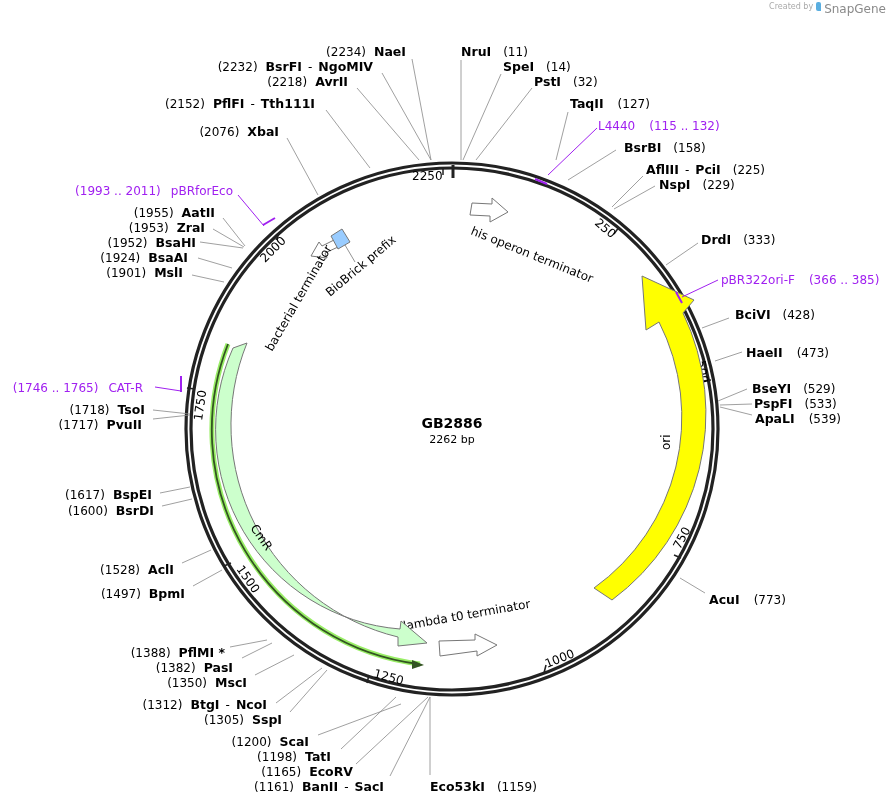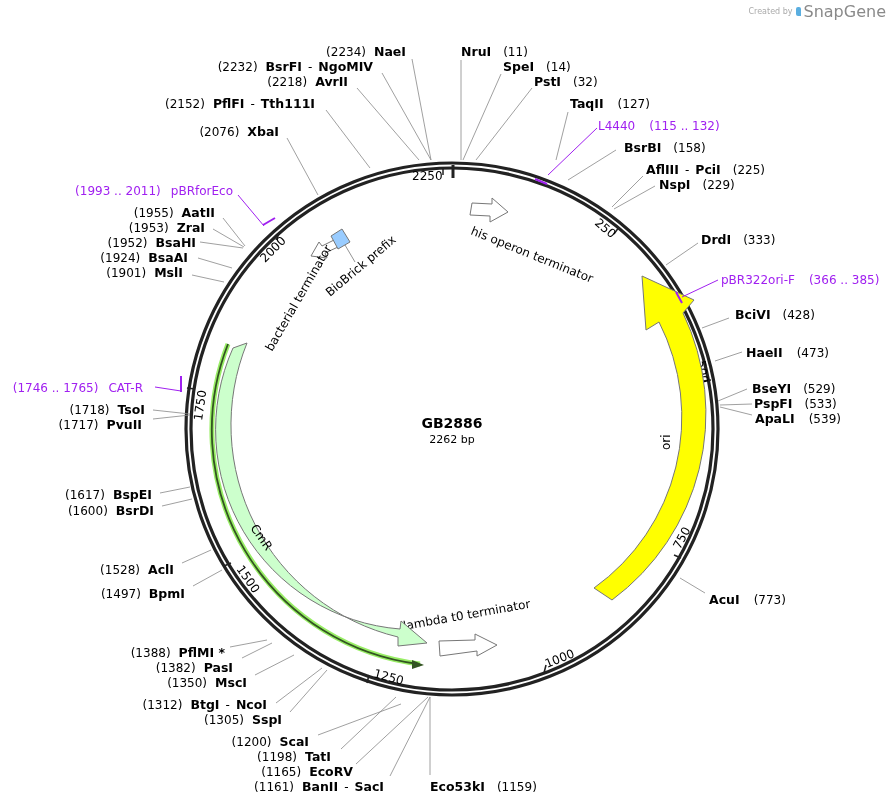--- a/index.html
+++ b/index.html
@@ -1,19 +1,19 @@
 <!DOCTYPE html>
 <html><head>
 <meta charset="utf-8">
 <style>
   html, body { margin:0; padding:0; background:#ffffff; }
   body { width:894px; height:805px; position:relative; overflow:hidden; font-family:"DejaVu Sans", sans-serif; }
   #map { position:absolute; left:0; top:0; }
-  .credit { position:absolute; right:8px; top:2px; font-size:8px; color:#aaaaaa; font-family:"DejaVu Sans", sans-serif; display:flex; align-items:center; gap:3px; }
-  .credit .brand { color:#8a8a8a; font-size:16px; }
+  .credit { position:absolute; right:8px; top:2px; font-size:8px; color:#aaaaaa; font-family:"DejaVu Sans", sans-serif; display:flex; gap:3px; }
+  .credit .brand { color:#8a8a8a; font-size:12px; }
   .credit .logo { display:inline-block; width:5px; height:9px; background:#5aaee0; border-radius:2px 2px 0 2px; }
   text { font-family:"DejaVu Sans", sans-serif; }
   .enz-name { font-weight:bold; font-size:12.5px; fill:#000; }
   .enz-pos { font-size:12px; fill:#000; }
   .primer { font-size:12px; fill:#a020f0; }
   .feat-label { font-size:12px; fill:#000; }
   .tick-label { font-size:12px; fill:#000; }
   .title { font-weight:bold; font-size:14px; fill:#000; }
   .subtitle { font-size:11px; fill:#000; }
 </style>

